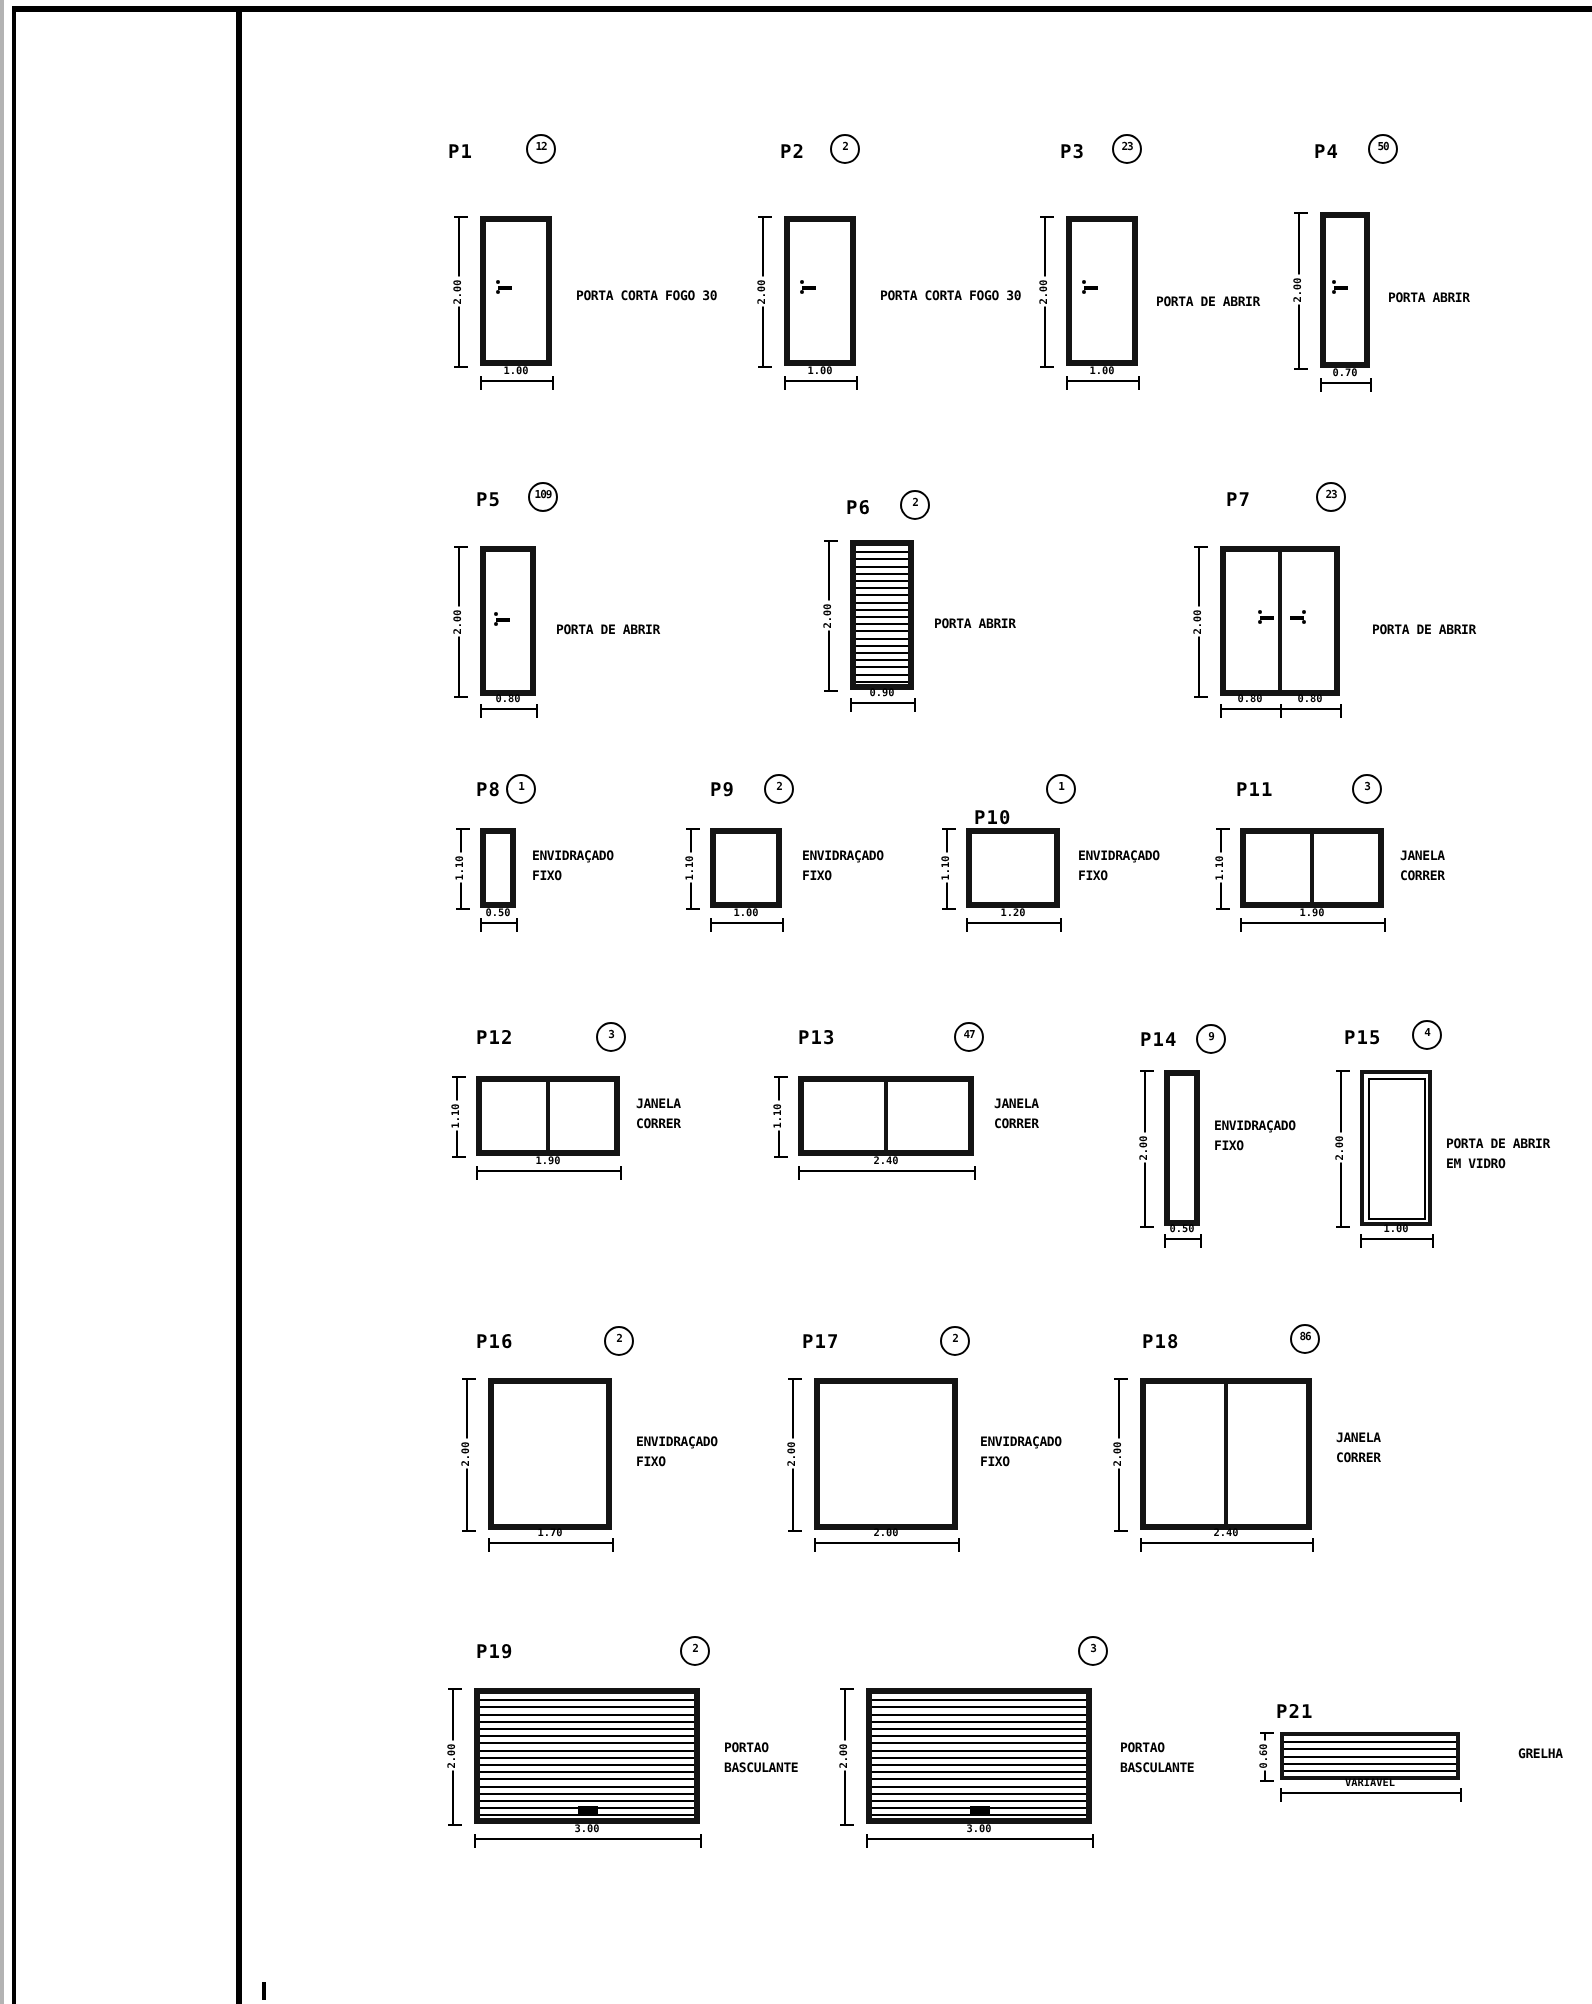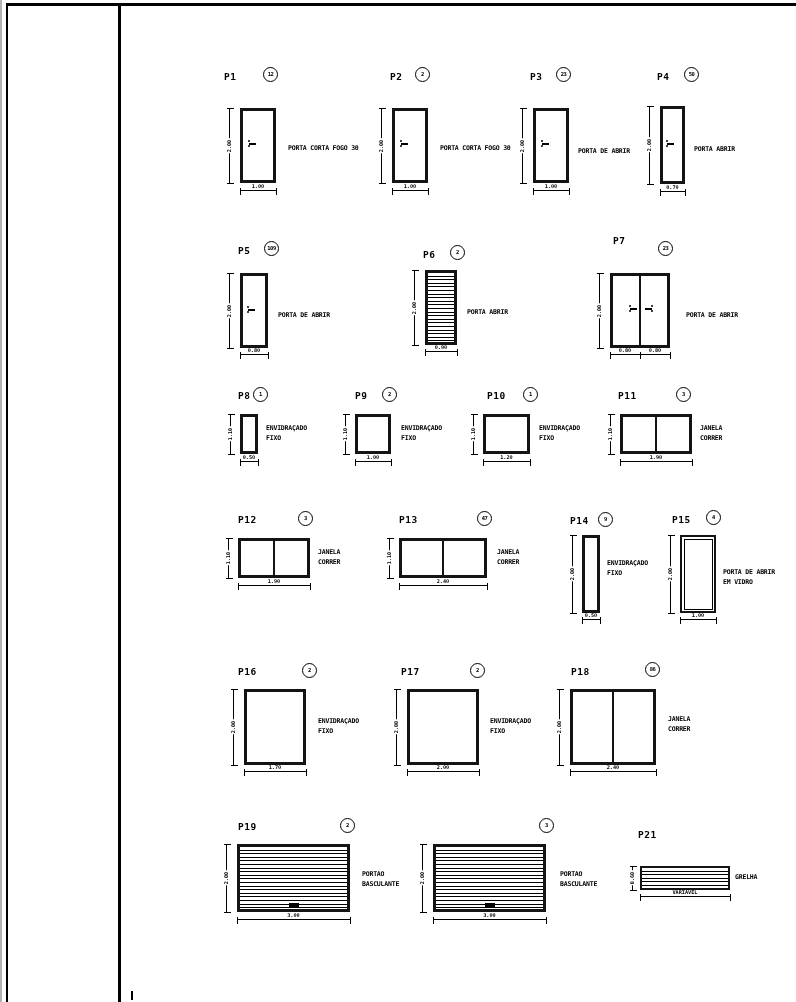--- a/index.html
+++ b/index.html
@@ -160,21 +160,21 @@
       </div>
     <div class="hdim" style="left:425px;top:351px;width:32px">
         <i class="l"></i>
         <i class="r"></i>
         <span class="lab">0.90</span>
       </div>
     <div class="desc" style="left:467px;top:307px">PORTA ABRIR</div>
   </div>
 
   <div>
-    <div class="uhead" style="left:613px;top:236px">P7</div>
+    <div class="uhead" style="left:613px;top:246px">P7</div>
     <div class="badge" style="left:658px;top:241px">23</div>
     <div class="fig" style="left:610px;top:273px;width:60px;height:75px">
       <div class="mull"></div>
       <div class="handle" style="left:17px;top:32px"></div>
       <div class="handle flip" style="left:32px;top:32px"></div>
     </div>
     <div class="vdim" style="left:599px;top:273px;height:75px">
         <i class="t"></i>
         <i class="b"></i>
         <span class="lab">2.00</span>
@@ -222,21 +222,21 @@
     <div class="hdim" style="left:355px;top:461px;width:36px">
         <i class="l"></i>
         <i class="r"></i>
         <span class="lab">1.00</span>
       </div>
     <div class="desc" style="left:401px;top:423px">ENVIDRAÇADO
 FIXO</div>
   </div>
 
   <div>
-    <div class="uhead" style="left:487px;top:391px">P10</div>
+    <div class="uhead" style="left:487px;top:405px">P10</div>
     <div class="badge" style="left:523px;top:387px">1</div>
     <div class="fig" style="left:483px;top:414px;width:47px;height:40px"></div>
     <div class="vdim" style="left:473px;top:414px;height:40px">
         <i class="t"></i>
         <i class="b"></i>
         <span class="lab">1.10</span>
       </div>
     <div class="hdim" style="left:483px;top:461px;width:47px">
         <i class="l"></i>
         <i class="r"></i>
@@ -434,30 +434,30 @@
     <div class="hdim" style="left:433px;top:919px;width:113px">
         <i class="l"></i>
         <i class="r"></i>
         <span class="lab">3.00</span>
       </div>
     <div class="desc" style="left:560px;top:869px">PORTAO
 BASCULANTE</div>
   </div>
 
   <div>
-    <div class="uhead" style="left:638px;top:830px">P21</div>
+    <div class="uhead" style="left:638px;top:852px">P21</div>
     <div class="fig grille" style="left:640px;top:866px;width:90px;height:24px">
       <div class="louv"></div>
     </div>
     <div class="vdim" style="left:632px;top:866px;height:24px">
         <i class="t"></i>
         <i class="b"></i>
         <span class="lab">0.60</span>
       </div>
     <div class="hdim" style="left:640px;top:896px;width:90px">
         <i class="l"></i>
         <i class="r"></i>
         <span class="lab">VARIAVEL</span>
       </div>
-    <div class="desc" style="left:735px;top:872px">GRELHA</div>
+    <div class="desc" style="left:759px;top:872px">GRELHA</div>
   </div>
 
 </div>
 
 </body></html>

